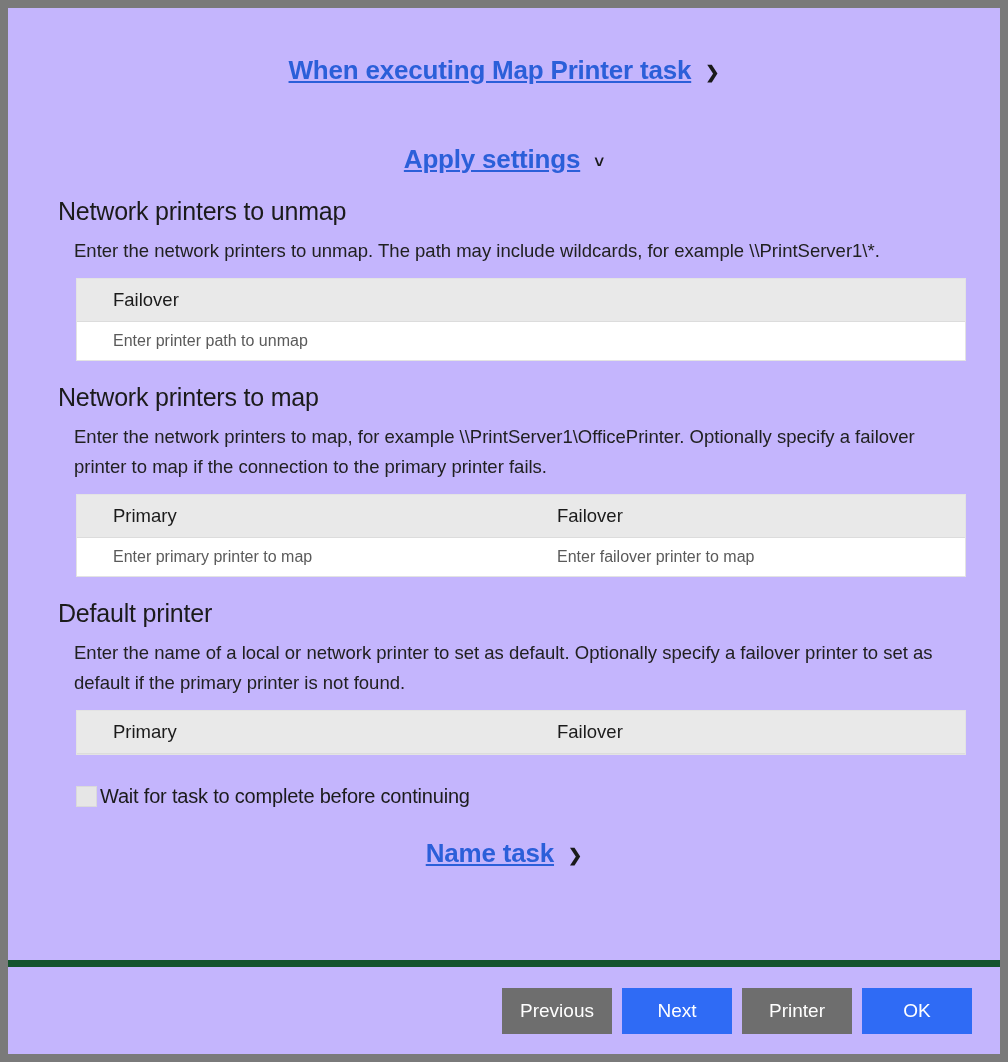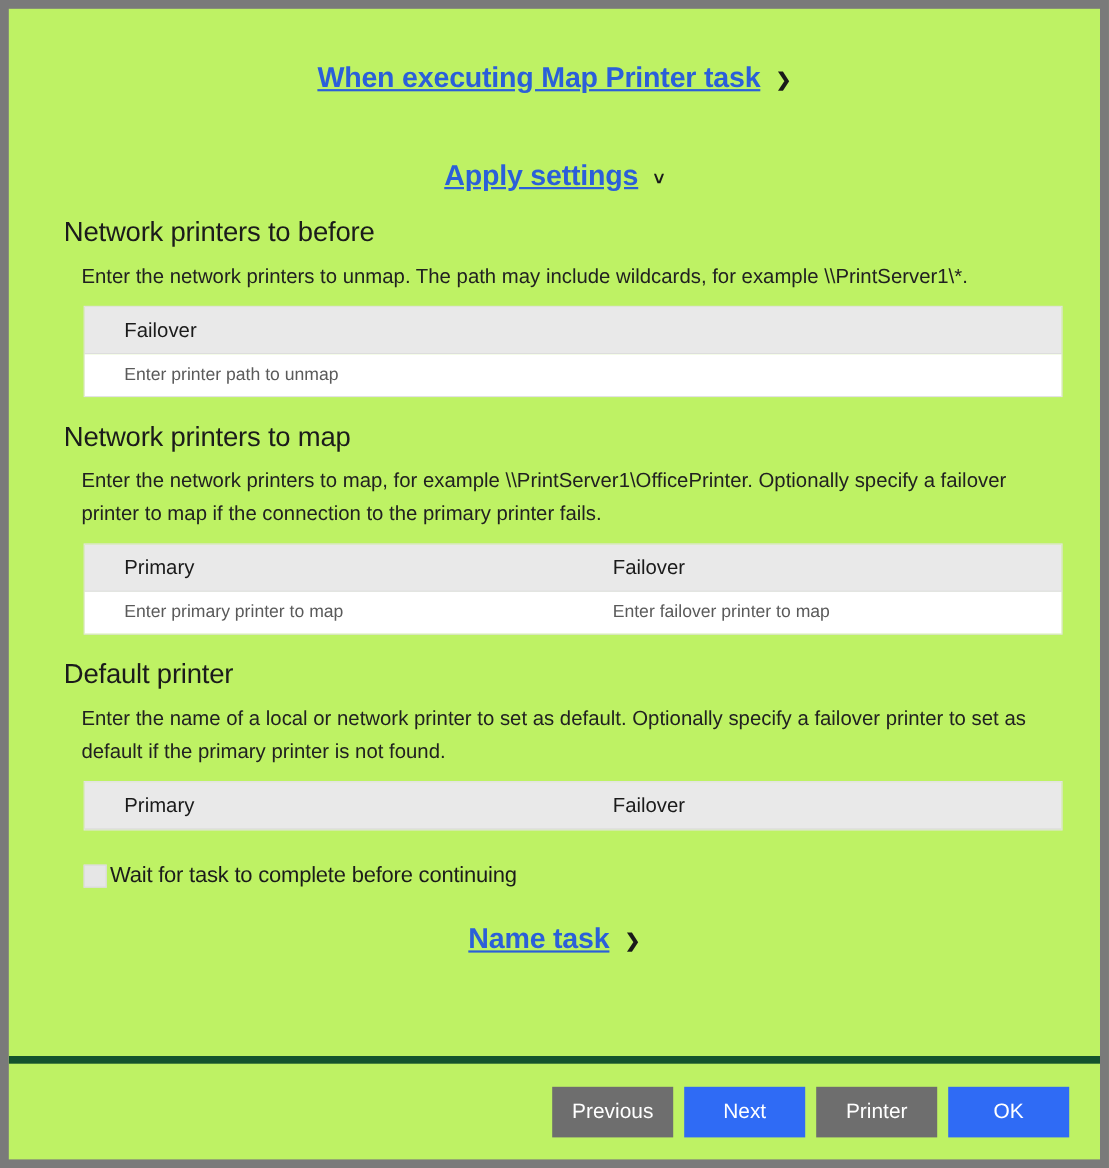--- a/index.html
+++ b/index.html
@@ -12,21 +12,21 @@
     height: 1062px;
     font-family: "Liberation Sans", sans-serif;
     -webkit-font-smoothing: antialiased;
   }
   .dialog {
     position: absolute;
     left: 8px;
     top: 8px;
     width: 992px;
     height: 1046px;
-    background: #bef264;
+    background: #c4b5fd;
     box-sizing: border-box;
     display: flex;
     flex-direction: column;
     overflow: hidden;
   }
   .content {
     flex: 1 1 auto;
     padding: 0 34px;
     position: relative;
     overflow: hidden;
@@ -171,21 +171,21 @@
       <span class="step-link">When executing Map Printer task</span>
       <span class="chev right">❯</span>
     </div>
 
     <div class="step-link-row second">
       <span class="step-link">Apply settings</span>
       <span class="chev down">˅</span>
     </div>
 
     <div class="section">
-      <div class="section-title">Network printers to before</div>
+      <div class="section-title">Network printers to unmap</div>
       <div class="section-desc">Enter the network printers to unmap. The path may include wildcards, for example \\PrintServer1\*.</div>
       <div class="grid">
         <div class="grid-head">
           <div class="cell col-full">Failover</div>
         </div>
         <div class="grid-row">
           <div class="cell col-full">Enter printer path to unmap</div>
         </div>
       </div>
     </div>

